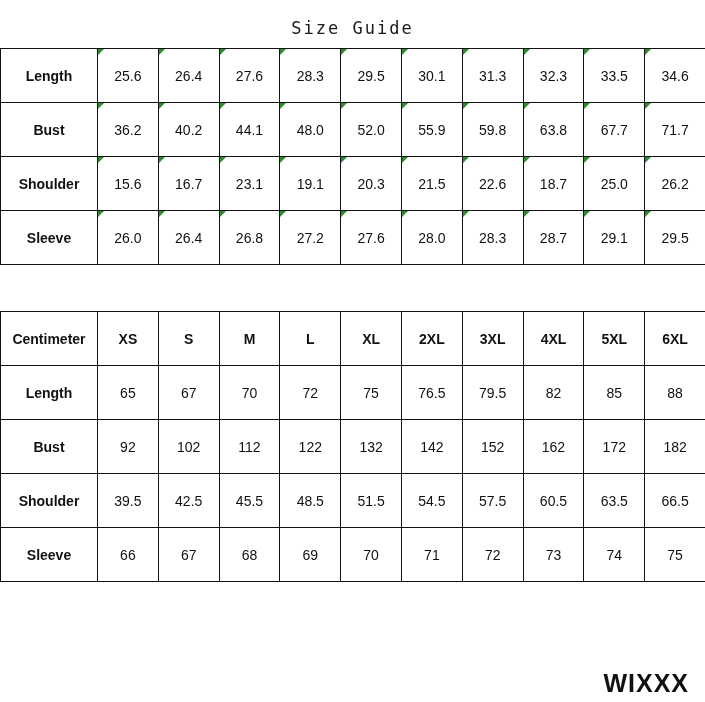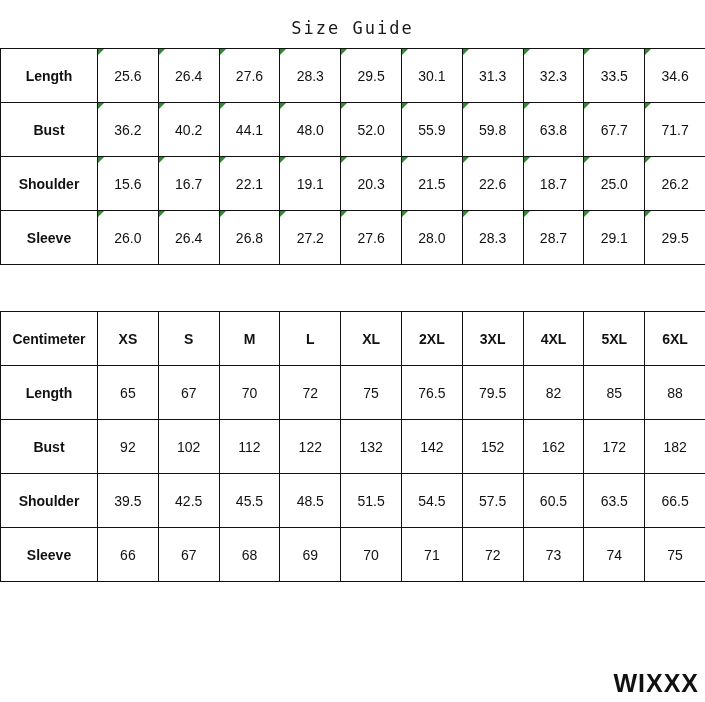--- a/index.html
+++ b/index.html
@@ -80,21 +80,21 @@
   .footnote {
     text-align: center;
     font-family: "DejaVu Sans Mono", monospace;
     font-size: 13px;
     color: #1a1a1a;
     padding-top: 16px;
     letter-spacing: 0.5px;
   }
   .brand {
     position: absolute;
-    right: 6px;
+    right: 16px;
     bottom: 4px;
     font-family: "Liberation Sans", sans-serif;
     font-size: 25px;
     font-weight: bold;
     letter-spacing: 1px;
     color: #111111;
   }
 </style>
 </head>
 <body>
@@ -141,21 +141,21 @@
         <td class="val">55.9</td>
         <td class="val">59.8</td>
         <td class="val">63.8</td>
         <td class="val">67.7</td>
         <td class="val">71.7</td>
       </tr>
       <tr class="marked">
         <td class="rowhead">Shoulder</td>
         <td class="val">15.6</td>
         <td class="val">16.7</td>
-        <td class="val">22.1</td>
+        <td class="val">23.1</td>
         <td class="val">19.1</td>
         <td class="val">20.3</td>
         <td class="val">21.5</td>
         <td class="val">22.6</td>
         <td class="val">18.7</td>
         <td class="val">25.0</td>
         <td class="val">26.2</td>
       </tr>
       <tr class="marked">
         <td class="rowhead">Sleeve</td>

